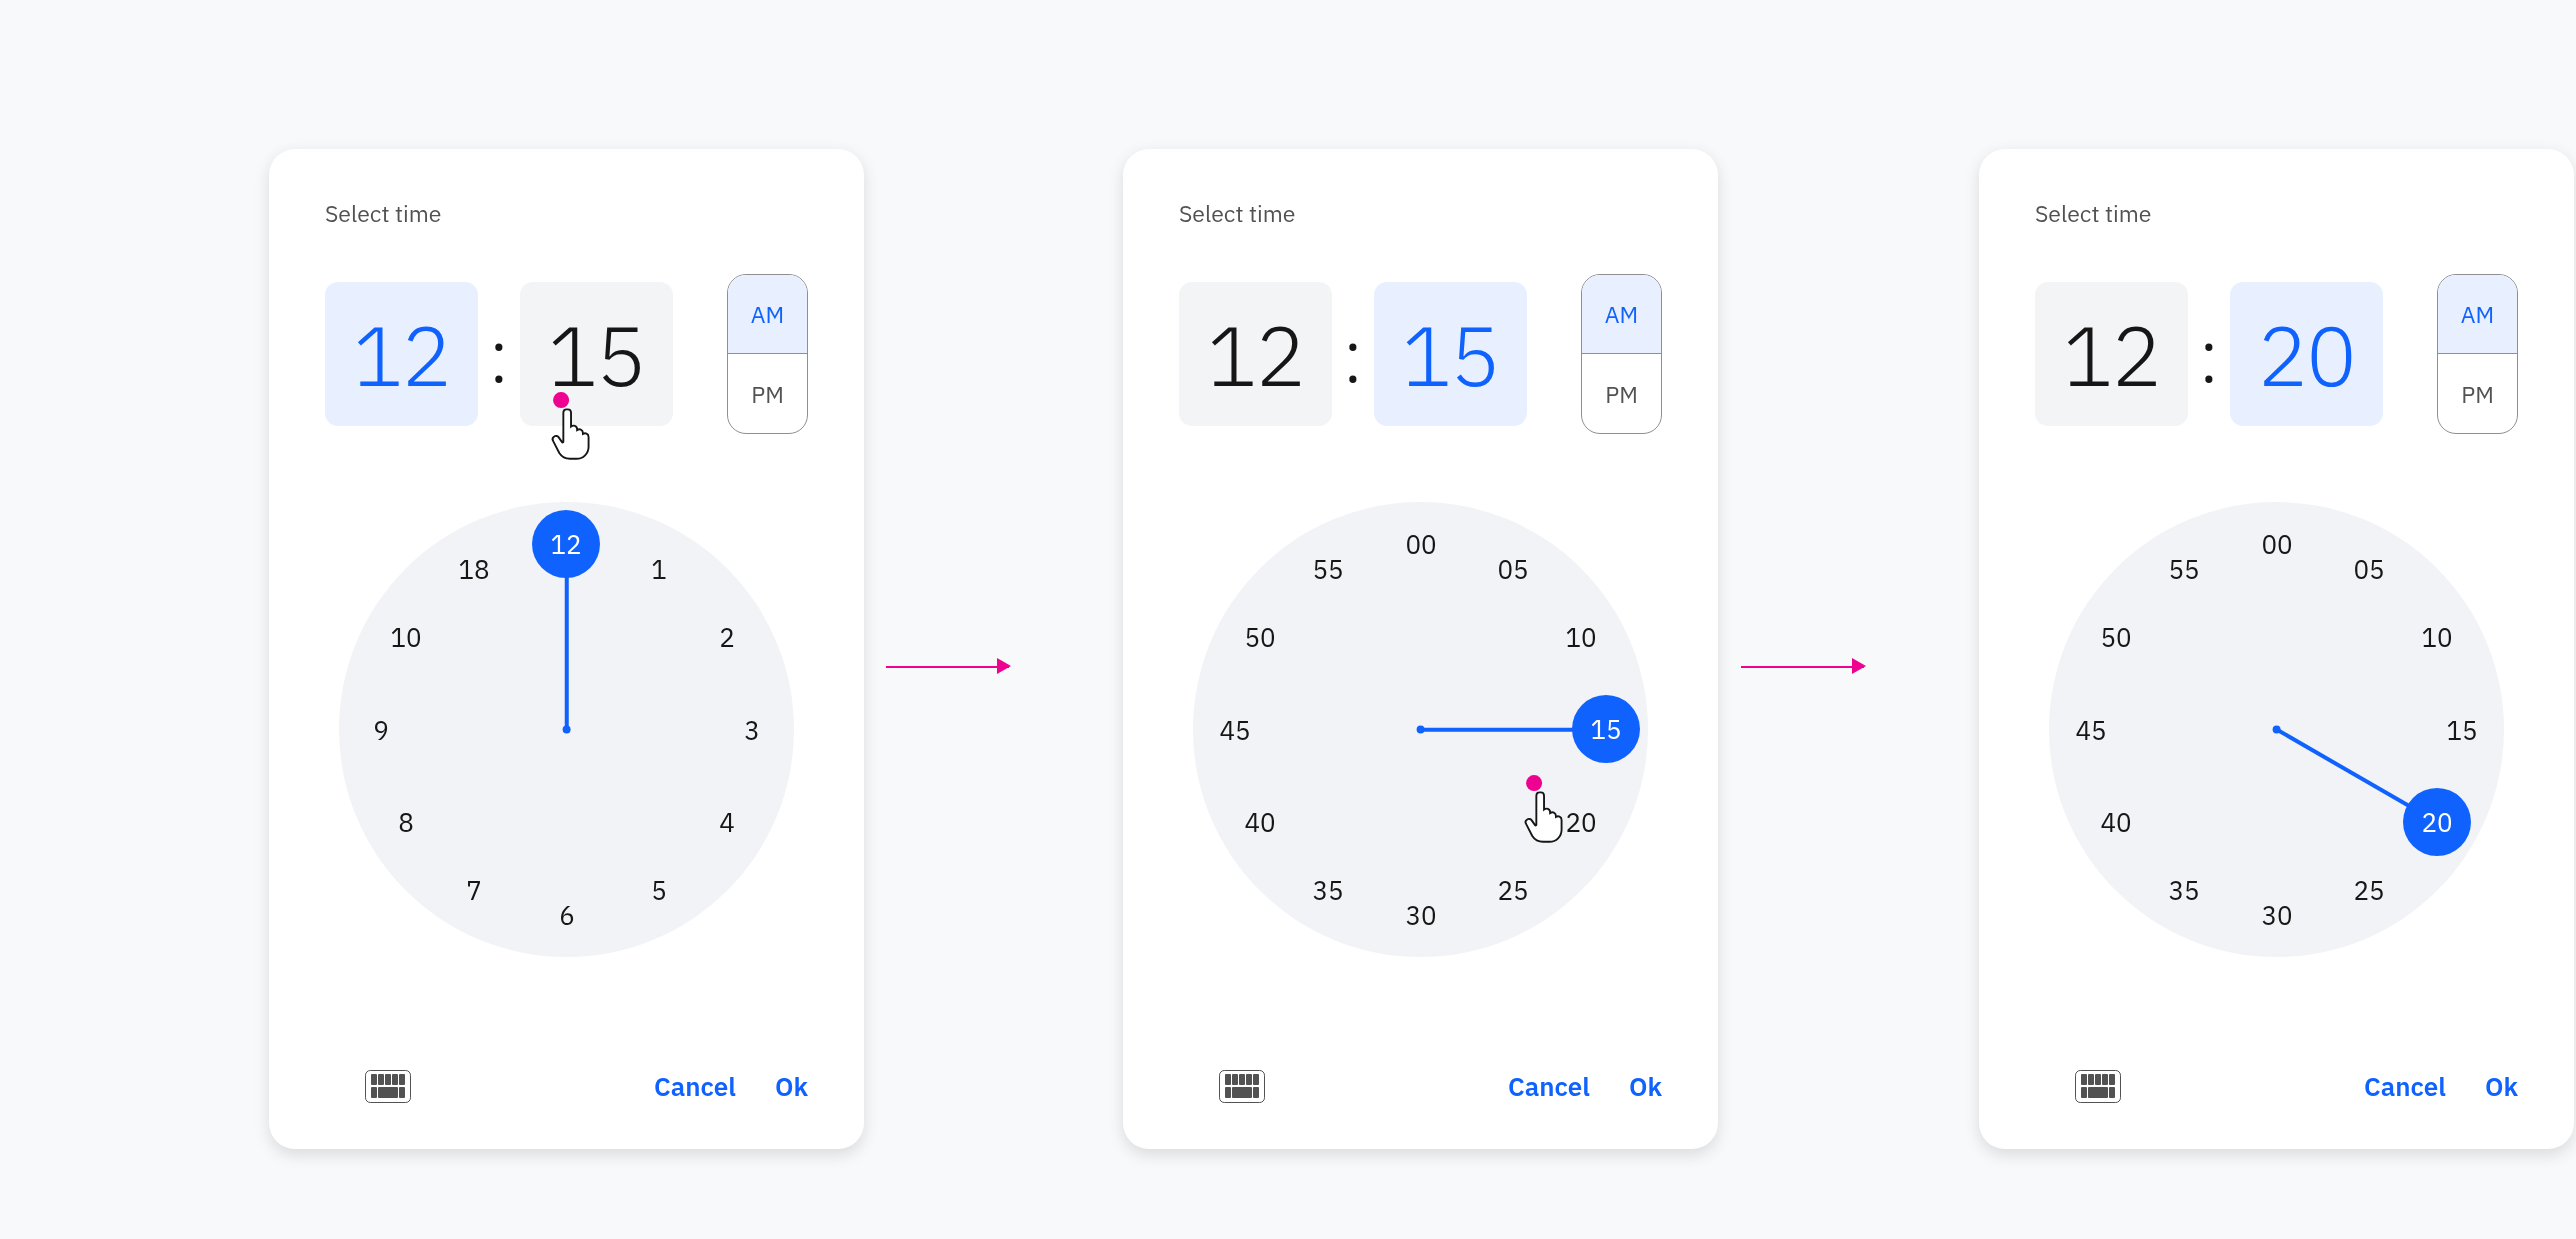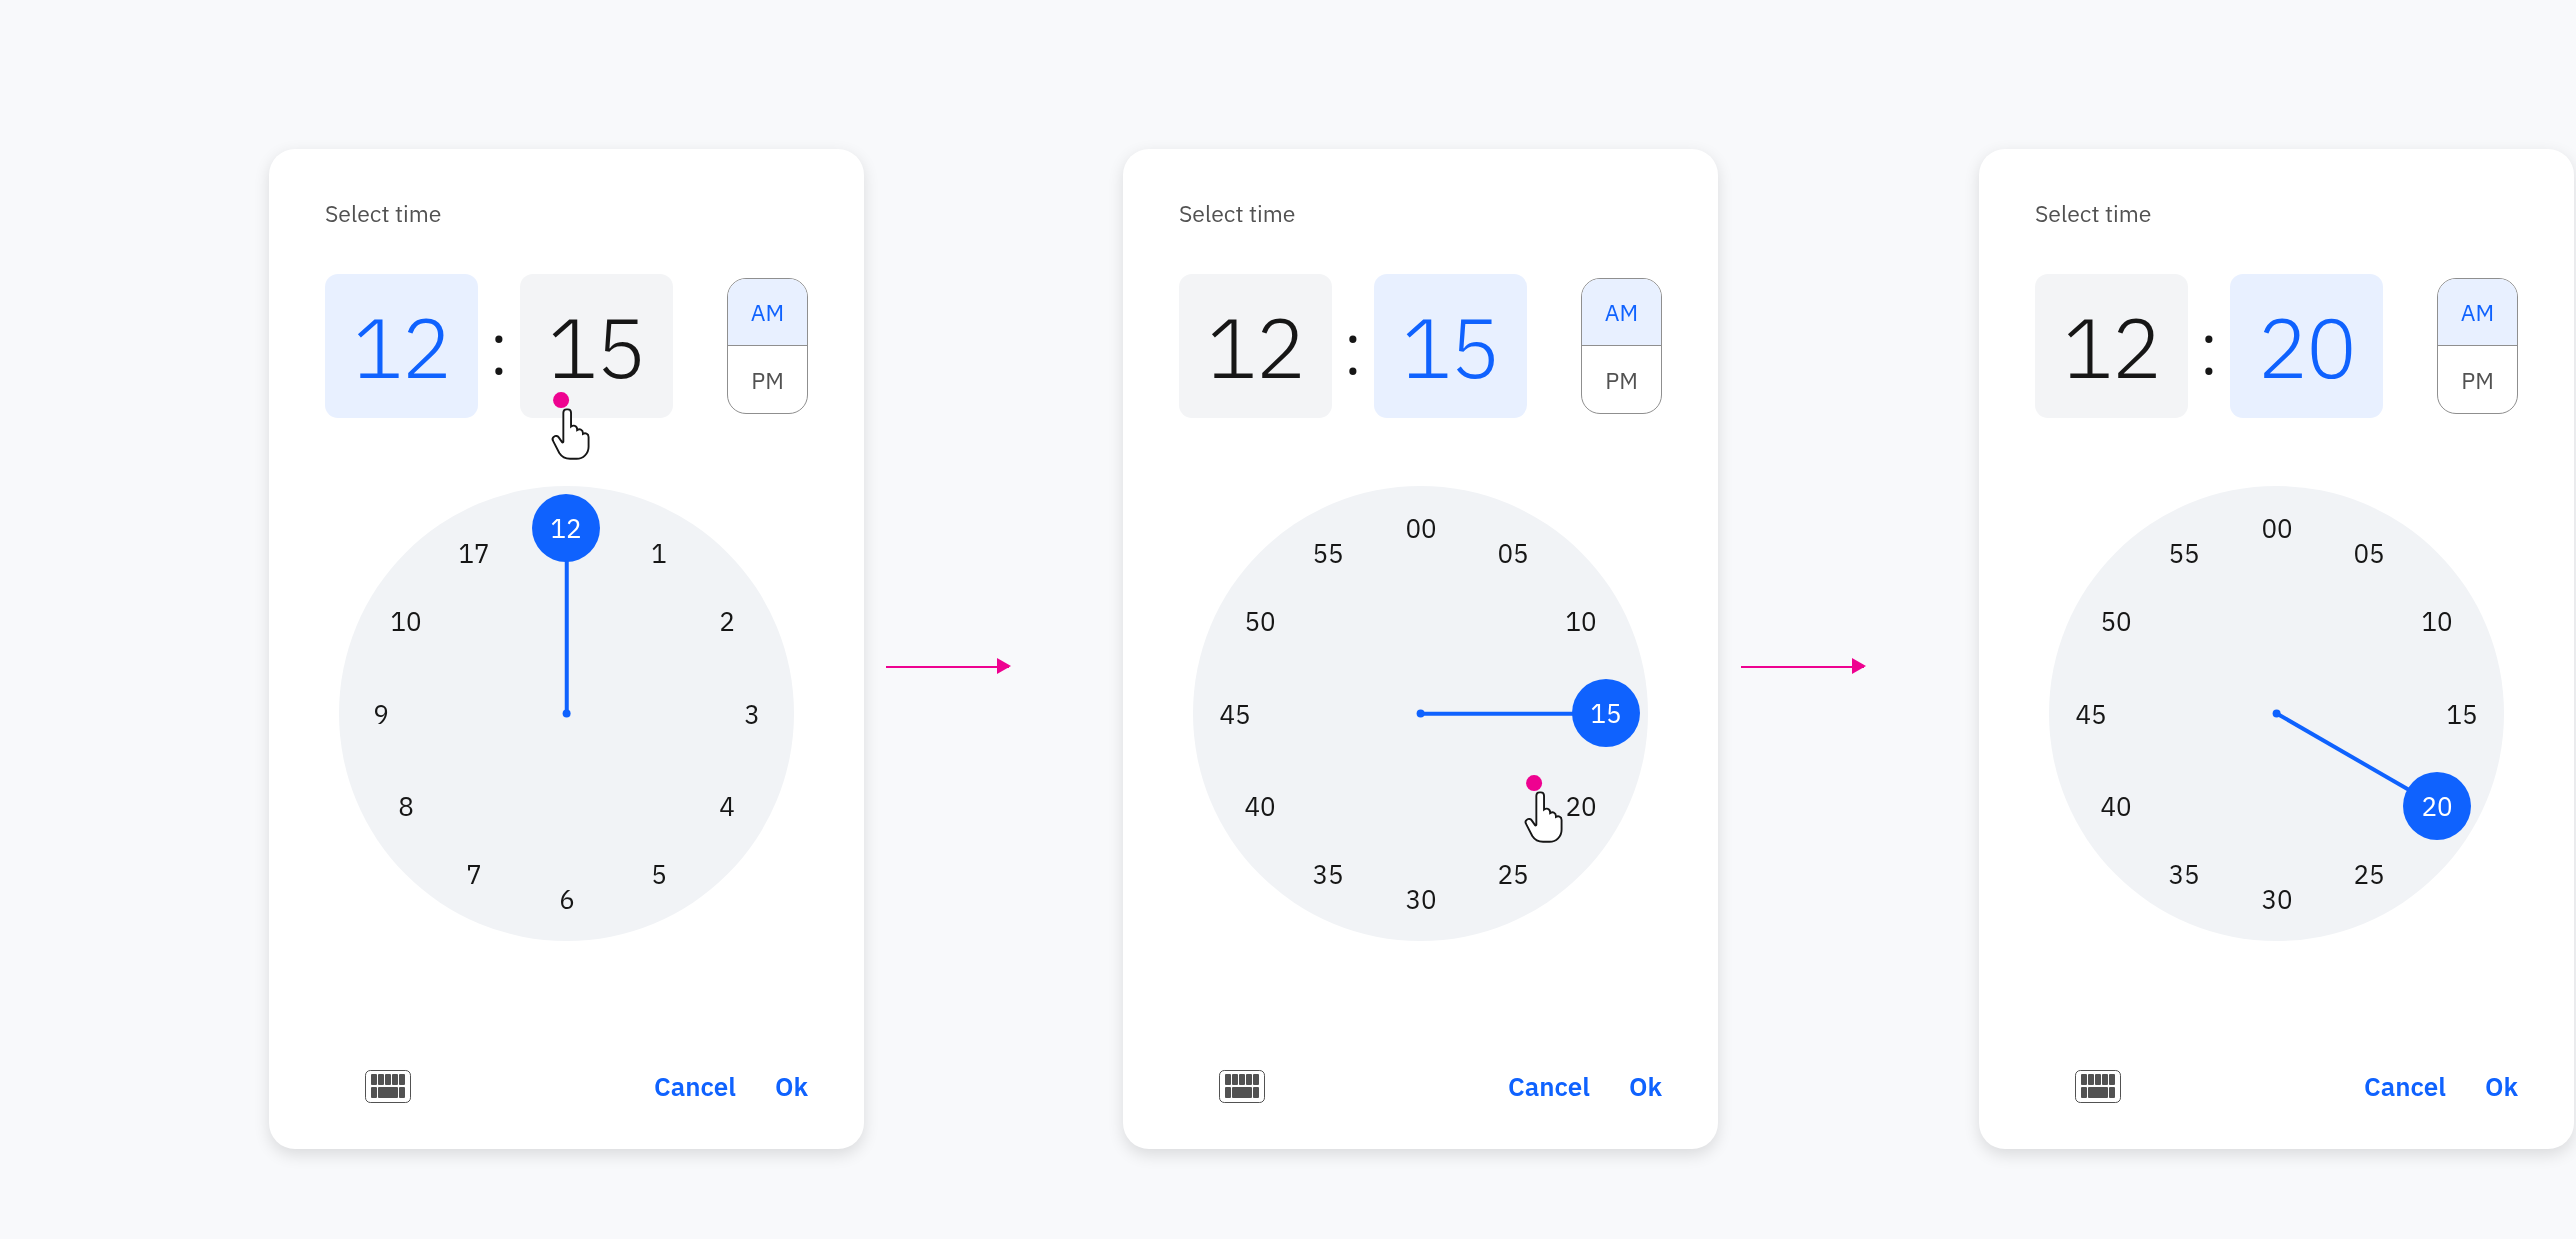--- a/index.html
+++ b/index.html
@@ -81,21 +81,21 @@
   .ampm {
     margin-left: auto;
     border: 0.9px solid var(--border-gray);
     border-radius: 19px;
     overflow: hidden;
     width: 81px;
     display: flex;
     flex-direction: column;
   }
   .ampm-cell {
-    height: 67px;
+    height: 79px;
     display: flex;
     align-items: center;
     justify-content: center;
     font-size: 23px;
     color: var(--slate);
     cursor: pointer;
     user-select: none;
   }
   .ampm-cell.selected {
     background: var(--blue-light);
@@ -274,21 +274,21 @@
           <div class="clock-label" style="left: 320px; top: 67px;">1</div>
           <div class="clock-label" style="left: 388px; top: 135px;">2</div>
           <div class="clock-label" style="left: 413px; top: 228px;">3</div>
           <div class="clock-label" style="left: 388px; top: 320px;">4</div>
           <div class="clock-label" style="left: 320px; top: 388px;">5</div>
           <div class="clock-label" style="left: 228px; top: 413px;">6</div>
           <div class="clock-label" style="left: 135px; top: 388px;">7</div>
           <div class="clock-label" style="left: 67px; top: 320px;">8</div>
           <div class="clock-label" style="left: 42px; top: 228px;">9</div>
           <div class="clock-label" style="left: 67px; top: 135px;">10</div>
-          <div class="clock-label" style="left: 135px; top: 67px;">17</div>
+          <div class="clock-label" style="left: 135px; top: 67px;">18</div>
           <div class="clock-knob" style="left: 193px; top: 7.9px;">12</div>
           <div class="clock-center-dot"></div>
         </div>
       </div>
       <div class="actions">
         <div class="kbd-icon">
           <div class="dots">
             <div class="dot"></div>
             <div class="dot"></div>
             <div class="dot"></div>

